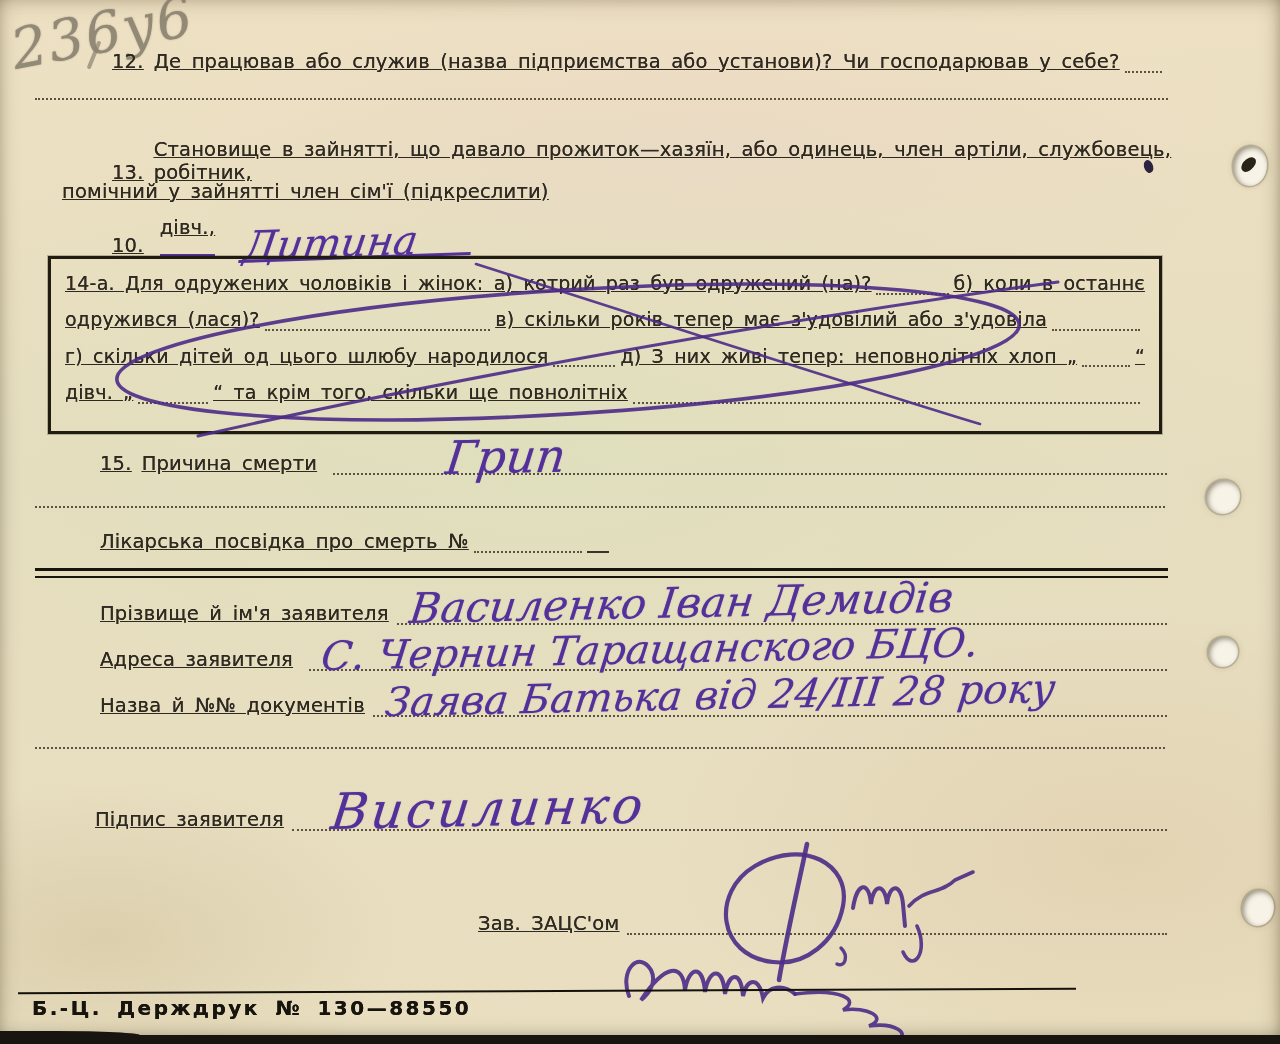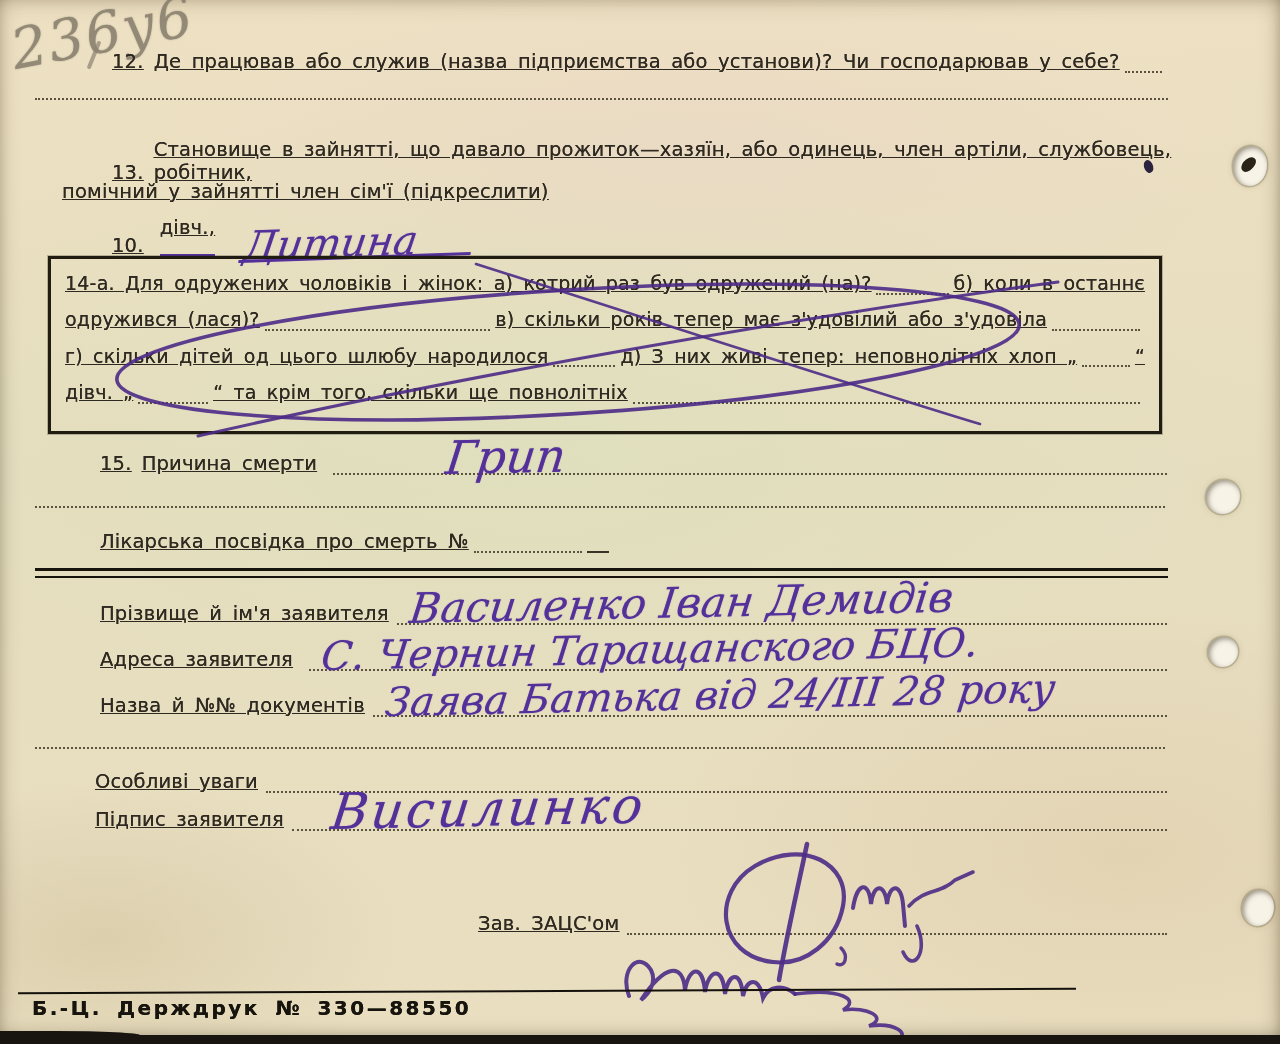--- a/index.html
+++ b/index.html
@@ -153,24 +153,20 @@
   </div>
 
   <div class="row" style="left:100px;top:694px;right:113px;">
     <span class="ptext">Назва й №№ документів</span>
     <span class="fill">
       <span class="hw hw-over" style="font-size:40px;bottom:-10px;">Заява Батька від 24/ІІІ 28 року</span>
     </span>
   </div>
   <div class="dotline" style="left:35px;top:747px;width:1130px;"></div>
 
-  <div class="row" style="left:95px;top:770px;right:113px;">
-    <span class="ptext">Особливі уваги</span>
-    <span class="fill"></span>
-  </div>
 
   <div class="row" style="left:95px;top:808px;right:113px;">
     <span class="ptext">Підпис заявителя</span>
     <span class="fill">
       <span class="hw hw-over" style="left:36px;font-size:50px;bottom:-12px;letter-spacing:3px;">Висилинко</span>
     </span>
   </div>
 
   <div class="row" style="left:478px;top:912px;right:113px;">
     <span class="ptext">Зав. ЗАЦС'ом</span>
@@ -184,21 +180,21 @@
     <path d="M262 86 C 274 112, 258 134, 248 112" stroke-width="3.6"></path>
   </svg>
 
   <svg class="overlay" style="left:605px;top:938px;width:370px;height:104px;" viewBox="0 0 370 104">
     <path d="M24 58 C 14 32, 34 12, 46 32 C 52 44, 44 56, 36 62 C 60 26, 78 24, 80 52 C 84 28, 98 26, 100 54 C 104 30, 118 28, 120 56 C 124 34, 136 32, 138 58 C 142 40, 154 38, 158 60 C 164 48, 178 46, 190 56" stroke-width="4"></path>
     <path d="M190 56 C 236 50, 256 62, 238 72 C 262 68, 284 80, 264 88 C 290 84, 306 96, 292 102" stroke-width="3.6"></path>
     <path d="M236 10 C 244 18, 240 30, 232 26" stroke-width="3.4"></path>
   </svg>
 
   <div class="solidline" style="left:18px;top:990px;width:1058px;transform:rotate(-0.25deg);"></div>
-  <div class="imprint">Б.-Ц. Держдрук № 330—88550</div>
+  <div class="imprint">Б.-Ц. Держдрук № 130—88550</div>
 
   <div class="hole" style="left:1233px;top:146px;width:34px;height:40px;">
     <div class="speck" style="left:10px;top:10px;width:11px;height:17px;transform:rotate(38deg);background:#2a2418;position:absolute;"></div>
   </div>
   <div class="hole" style="left:1206px;top:480px;width:34px;height:34px;"></div>
   <div class="hole" style="left:1208px;top:637px;width:30px;height:30px;"></div>
   <div class="hole" style="left:1242px;top:890px;width:32px;height:36px;"></div>
   <div class="speck" style="left:1144px;top:160px;width:9px;height:13px;transform:rotate(-28deg);"></div>
 
   <div class="bottom-strip"></div>

